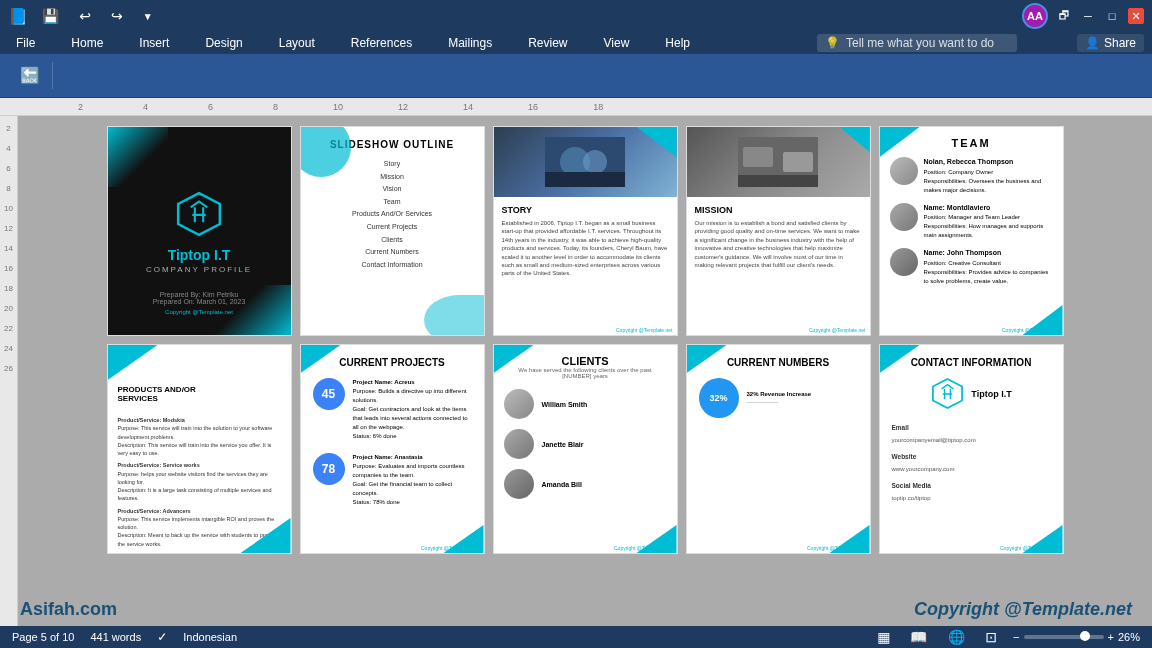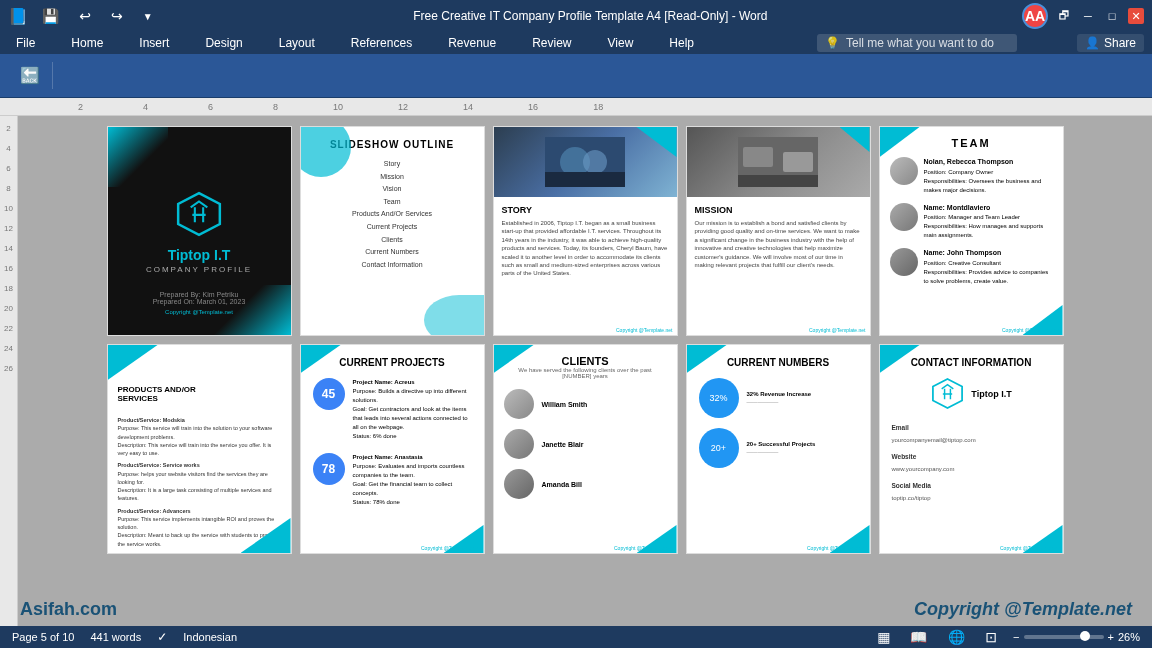--- a/index.html
+++ b/index.html
@@ -15,21 +15,21 @@
       padding: 0 8px;
       color: white;
       font-size: 12px;
     }
     .title-bar-left { display: flex; align-items: center; gap: 8px; }
     .title-bar-center { flex: 1; text-align: center; font-size: 12px; }
     .title-bar-right { display: flex; align-items: center; gap: 8px; }
     .win-btn { width: 16px; height: 16px; cursor: pointer; display: flex; align-items: center; justify-content: center; font-size: 11px; }
     .win-btn-close { background: #e74c3c; border-radius: 2px; }
     .icon-btn { color: white; font-size: 14px; cursor: pointer; padding: 2px 6px; }
-    .avatar-circle { width: 26px; height: 26px; border-radius: 50%; background: #ef4444; border: 2px solid #4a90d9; display: flex; align-items: center; justify-content: center; font-size: 14px; font-weight: bold; }
+    .avatar-circle { width: 26px; height: 26px; border-radius: 50%; background: #a21caf; border: 2px solid #4a90d9; display: flex; align-items: center; justify-content: center; font-size: 11px; font-weight: bold; }
 
     
     .ribbon {
       height: 22px;
       background: #1e3a5f;
       display: flex;
       align-items: center;
       padding: 0 8px;
       gap: 20px;
       font-size: 12px;
@@ -261,21 +261,21 @@
 
     
     .slide-numbers {
       height: 100%;
       padding: 12px;
       position: relative;
       overflow: hidden;
     }
     .numbers-title { font-size: 10px; font-weight: bold; text-align: center; margin-bottom: 10px; }
     .number-item { display: flex; align-items: center; gap: 8px; margin-bottom: 10px; }
-    .number-circle { width: 40px; height: 40px; border-radius: 50%; background: #2196f3; color: white; display: flex; align-items: center; justify-content: center; font-size: 9px; font-weight: normal; flex-shrink: 0; }
+    .number-circle { width: 40px; height: 40px; border-radius: 50%; background: #2196f3; color: white; display: flex; align-items: center; justify-content: center; font-size: 9px; font-weight: bold; flex-shrink: 0; }
     .number-info { font-size: 6px; line-height: 1.5; }
 
     
     .slide-contact {
       height: 100%;
       padding: 12px;
       position: relative;
       overflow: hidden;
     }
     .contact-title { font-size: 10px; font-weight: bold; text-align: center; margin-bottom: 8px; }
@@ -330,42 +330,39 @@
 <body>
 
 <div class="title-bar">
   <div class="title-bar-left">
     <span style="font-size:16px;">📘</span>
     <span class="icon-btn">💾</span>
     <span class="icon-btn">↩</span>
     <span class="icon-btn">↪</span>
     <span class="icon-btn" style="font-size:10px;">▼</span>
   </div>
-  <div class="title-bar-center">
-    <span>Free Creative IT Company Profile Template A4 [Read-Only] - Word</span>
-  </div>
   <div class="title-bar-right">
     <div class="avatar-circle">
       <span>AA</span>
     </div>
     <span class="win-btn">🗗</span>
     <span class="win-btn">─</span>
     <span class="win-btn">□</span>
     <span class="win-btn win-btn-close">✕</span>
   </div>
 </div>
 
 <div class="ribbon">
   <span class="ribbon-tab">File</span>
   <span class="ribbon-tab">Home</span>
   <span class="ribbon-tab">Insert</span>
   <span class="ribbon-tab">Design</span>
   <span class="ribbon-tab">Layout</span>
   <span class="ribbon-tab">References</span>
-  <span class="ribbon-tab">Revenue</span>
+  <span class="ribbon-tab">Mailings</span>
   <span class="ribbon-tab">Review</span>
   <span class="ribbon-tab">View</span>
   <span class="ribbon-tab">Help</span>
   <div class="ribbon-search">
     <span>💡</span>
     <span>Tell me what you want to do</span>
   </div>
   <div class="share-btn">
     <span>👤</span>
     <span>Share</span>
@@ -590,27 +587,20 @@
           <div style="position:absolute;top:0;left:0;width:40px;height:28px;background:#00bcd4;clip-path:polygon(0 0,100% 0,0 100%);"></div>
           <div style="position:absolute;bottom:0;right:0;width:40px;height:28px;background:#00bcd4;clip-path:polygon(100% 100%,100% 0,0 100%);"></div>
           <div class="numbers-title">CURRENT NUMBERS</div>
           <div class="number-item">
             <div class="number-circle">32%</div>
             <div class="number-info">
               <div><b>32% Revenue Increase</b></div>
               <div style="color:#888;font-size:5px;">─────────</div>
             </div>
           </div>
-          <div class="number-item">
-            <div class="number-circle">20+</div>
-            <div class="number-info">
-              <div><b>20+ Successful Projects</b></div>
-              <div style="color:#888;font-size:5px;">─────────</div>
-            </div>
-          </div>
           <div style="position:absolute;bottom:2px;right:6px;font-size:5px;color:#00bcd4;">Copyright @Template.net</div>
         </div>
       </div>
 
       <div class="slide-card">
         <div class="slide-contact">
           <div style="position:absolute;top:0;left:0;width:40px;height:28px;background:#00bcd4;clip-path:polygon(0 0,100% 0,0 100%);"></div>
           <div style="position:absolute;bottom:0;right:0;width:40px;height:28px;background:#00bcd4;clip-path:polygon(100% 100%,100% 0,0 100%);"></div>
           <div class="contact-title">CONTACT INFORMATION</div>
           <div class="contact-logo-area">

